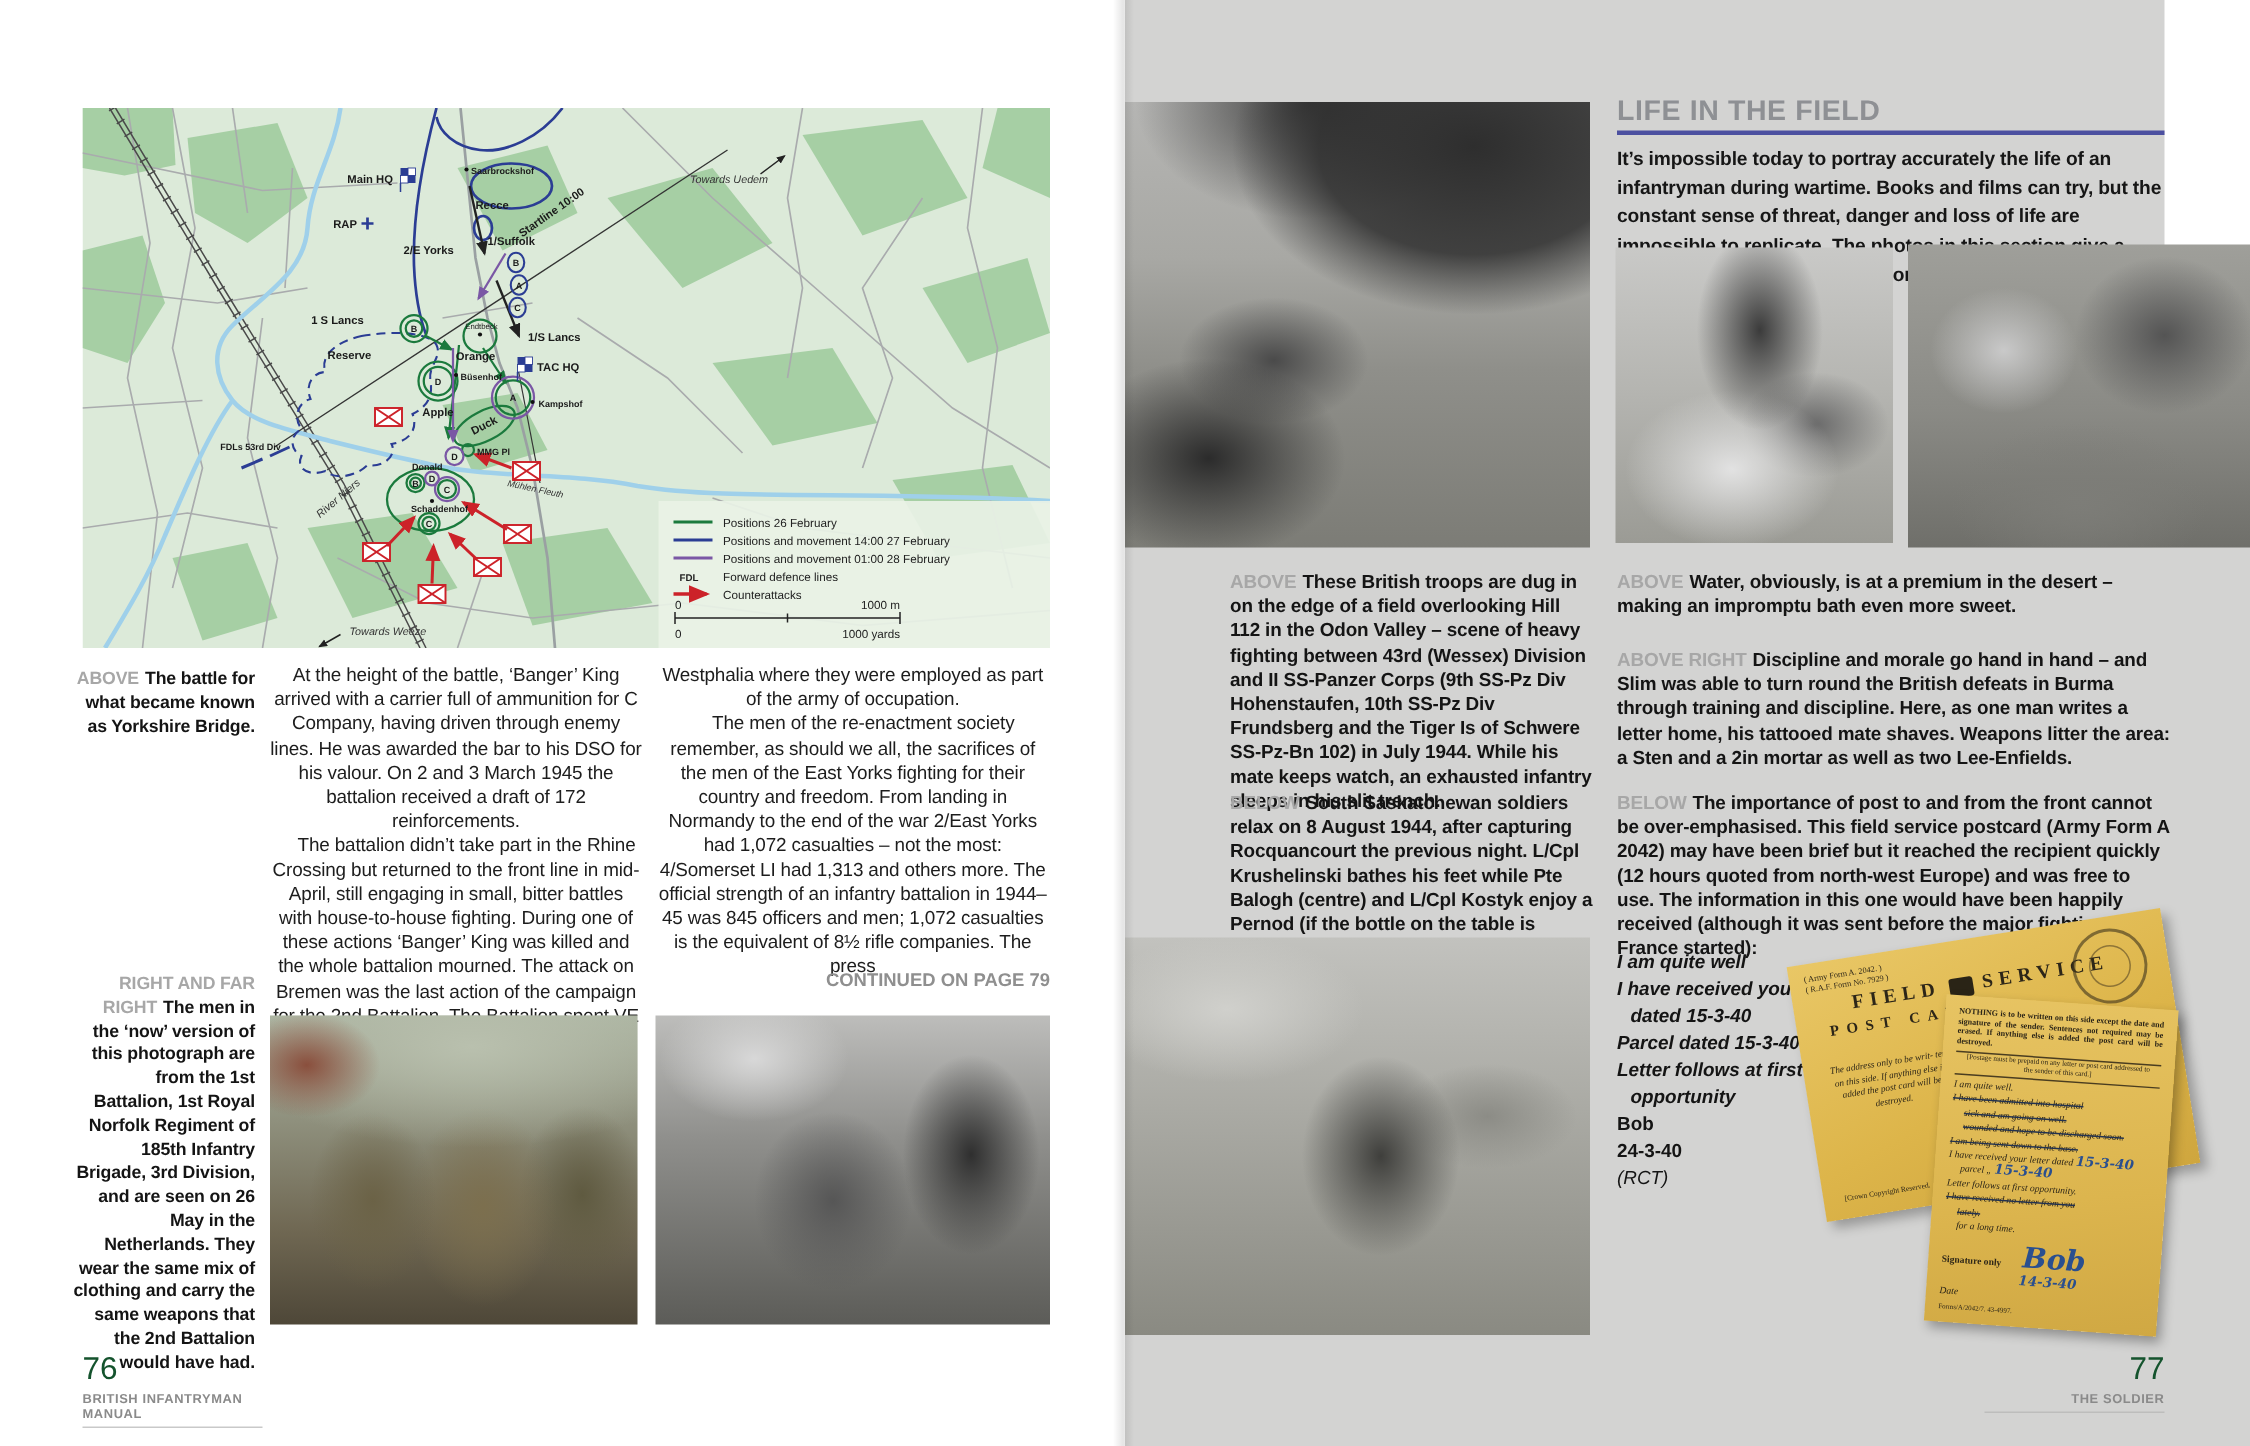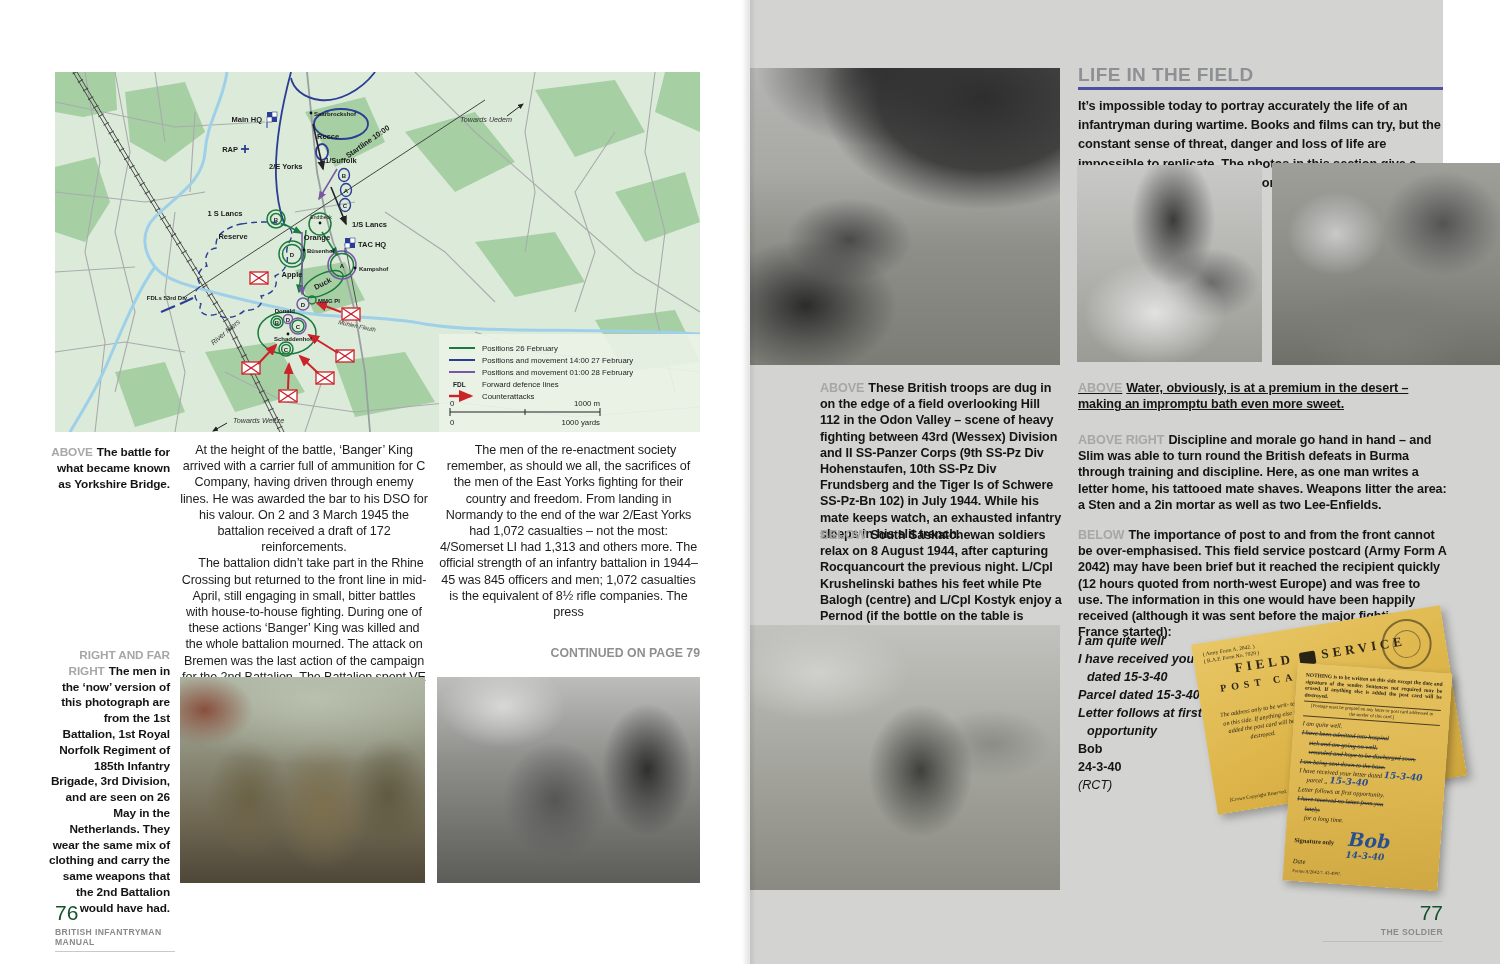--- a/index.html
+++ b/index.html
@@ -386,20 +386,21 @@
   </div>
   <div class="abs cap left-cap" style="left:48px;top:648px;width:122px;">
     <span class="lead">RIGHT AND FAR RIGHT</span><span>The men in the ‘now’ version of this photograph are from the 1st Battalion, 1st Royal Norfolk Regiment of 185th Infantry Brigade, 3rd Division, and are seen on 26 May in the Netherlands. They wear the same mix of clothing and carry the same weapons that the 2nd Battalion would have had.</span>
   </div>
 
   <div class="body-col" style="left:180px;top:442px;width:248px;">
     <p>At the height of the battle, ‘Banger’ King arrived with a carrier full of ammunition for C Company, having driven through enemy lines. He was awarded the bar to his DSO for his valour. On 2 and 3 March 1945 the battalion received a draft of 172 reinforcements.</p>
     <p class="indent">The battalion didn’t take part in the Rhine Crossing but returned to the front line in mid-April, still engaging in small, bitter battles with house-to-house fighting. During one of these actions ‘Banger’ King was killed and the whole battalion mourned. The attack on Bremen was the last action of the campaign for the 2nd Battalion. The Battalion spent VE Day in</p>
   </div>
   <div class="body-col" style="left:437px;top:442px;width:263px;">
+    <p>Westphalia where they were employed as part of the army of occupation.</p>
     <p class="indent">The men of the re-enactment society remember, as should we all, the sacrifices of the men of the East Yorks fighting for their country and freedom. From landing in Normandy to the end of the war 2/East Yorks had 1,072 casualties – not the most: 4/Somerset LI had 1,313 and others more. The official strength of an infantry battalion in 1944–45 was 845 officers and men; 1,072 casualties is the equivalent of 8½ rifle companies. The press</p>
   </div>
   <div class="continued" style="left:437px;top:646px;width:263px;">CONTINUED ON PAGE 79</div>
 
   <div class="photo photo-reenactors" style="left:180px;top:677px;width:245px;height:206px;"></div>
   <div class="photo photo-eastyorks" style="left:437px;top:677px;width:263px;height:206px;"></div>
 
   <div class="abs" style="left:55px;top:902px;width:120px;">
     <div class="pagenum">76</div>
     <div class="pagetitle">BRITISH INFANTRYMAN MANUAL</div>
@@ -414,21 +415,21 @@
   <div class="photo photo-bath" style="left:1077px;top:165px;width:185px;height:197px;"></div>
   <div class="photo photo-burma" style="left:1272px;top:163px;width:228px;height:202px;"></div>
 
   <div class="abs cap rp-cap" style="left:820px;top:380px;width:242px;">
     <span class="lead">ABOVE</span><span>These British troops are dug in on the edge of a field overlooking Hill 112 in the Odon Valley – scene of heavy fighting between 43rd (Wessex) Division and II SS-Panzer Corps (9th SS-Pz Div Hohenstaufen, 10th SS-Pz Div Frundsberg and the Tiger Is of Schwere SS-Pz-Bn 102) in July 1944. While his mate keeps watch, an exhausted infantry sleeps in his slit trench.</span>
   </div>
   <div class="abs cap rp-cap" style="left:820px;top:527px;width:242px;">
     <span class="lead">BELOW</span><span>South Saskatchewan soldiers relax on 8 August 1944, after capturing Rocquancourt the previous night. L/Cpl Krushelinski bathes his feet while Pte Balogh (centre) and L/Cpl Kostyk enjoy a Pernod (if the bottle on the table is accurately labelled!).</span>
   </div>
 
-  <div class="abs cap rp-cap" style="left:1078px;top:380px;width:370px;text-decoration:underline;">
+  <div class="abs cap rp-cap" style="left:1078px;top:380px;width:370px;">
     <span class="lead">ABOVE</span><span>Water, obviously, is at a premium in the desert – making an impromptu bath even more sweet.</span>
   </div>
   <div class="abs cap rp-cap" style="left:1078px;top:432px;width:370px;">
     <span class="lead">ABOVE RIGHT</span><span>Discipline and morale go hand in hand – and Slim was able to turn round the British defeats in Burma through training and discipline. Here, as one man writes a letter home, his tattooed mate shaves. Weapons litter the area: a Sten and a 2in mortar as well as two Lee-Enfields.</span>
   </div>
   <div class="abs cap rp-cap" style="left:1078px;top:527px;width:370px;">
     <span class="lead">BELOW</span><span>The importance of post to and from the front cannot be over-emphasised. This field service postcard (Army Form A 2042) may have been brief but it reached the recipient quickly (12 hours quoted from north-west Europe) and was free to use. The information in this one would have been happily received (although it was sent before the major fighting in France started):</span>
   </div>
 
   <div class="letter" style="left:1078px;top:632px;width:190px;">

